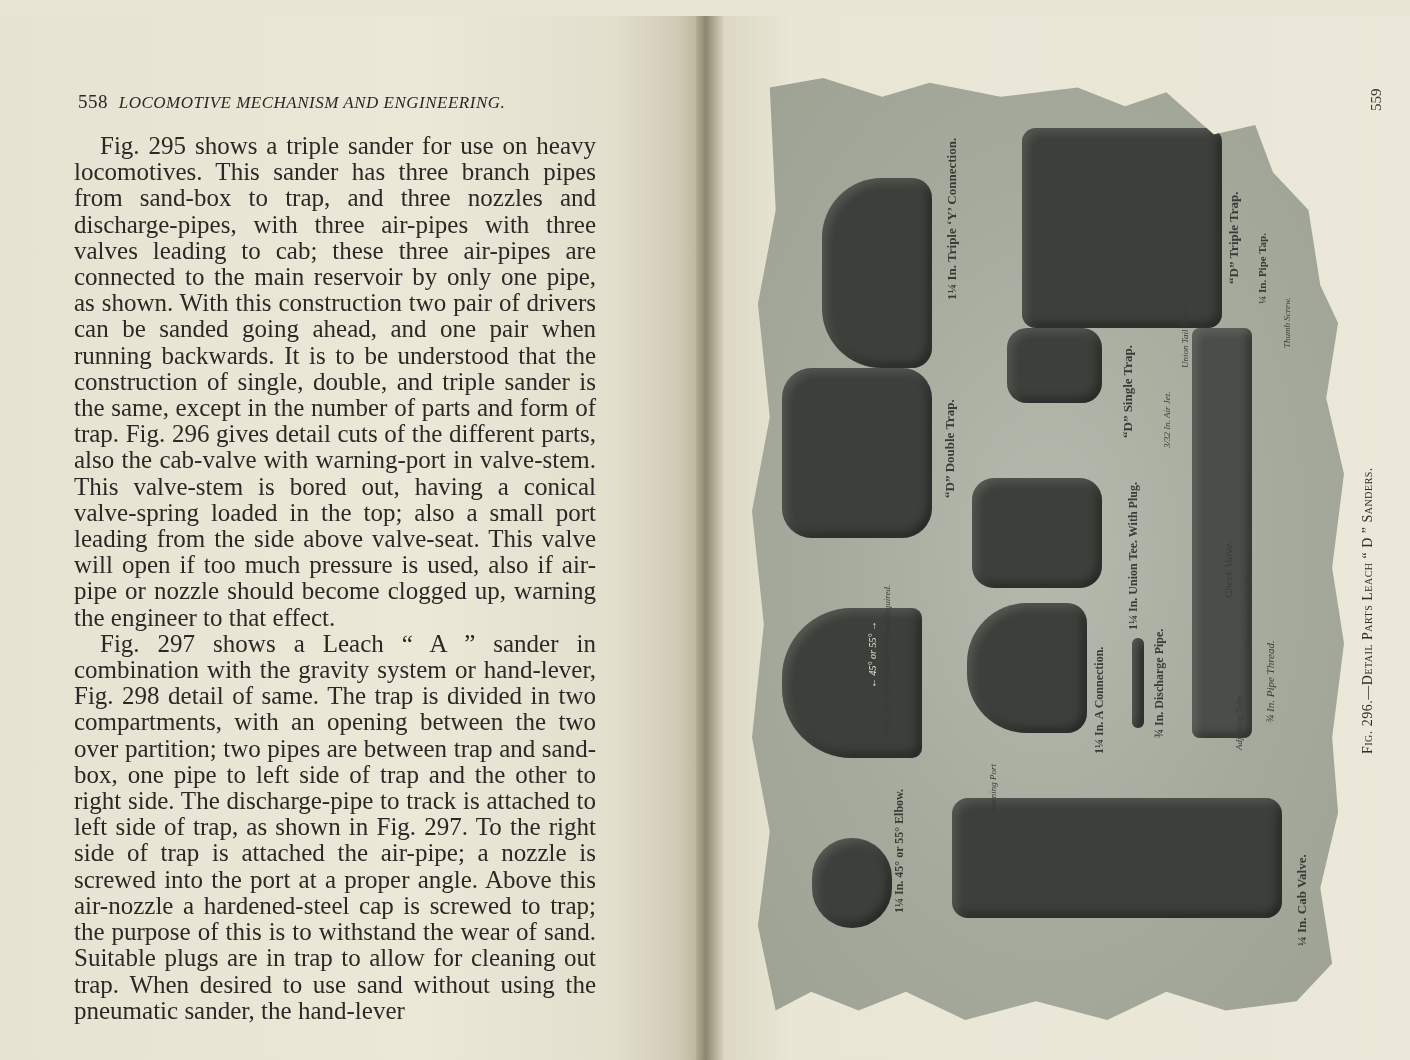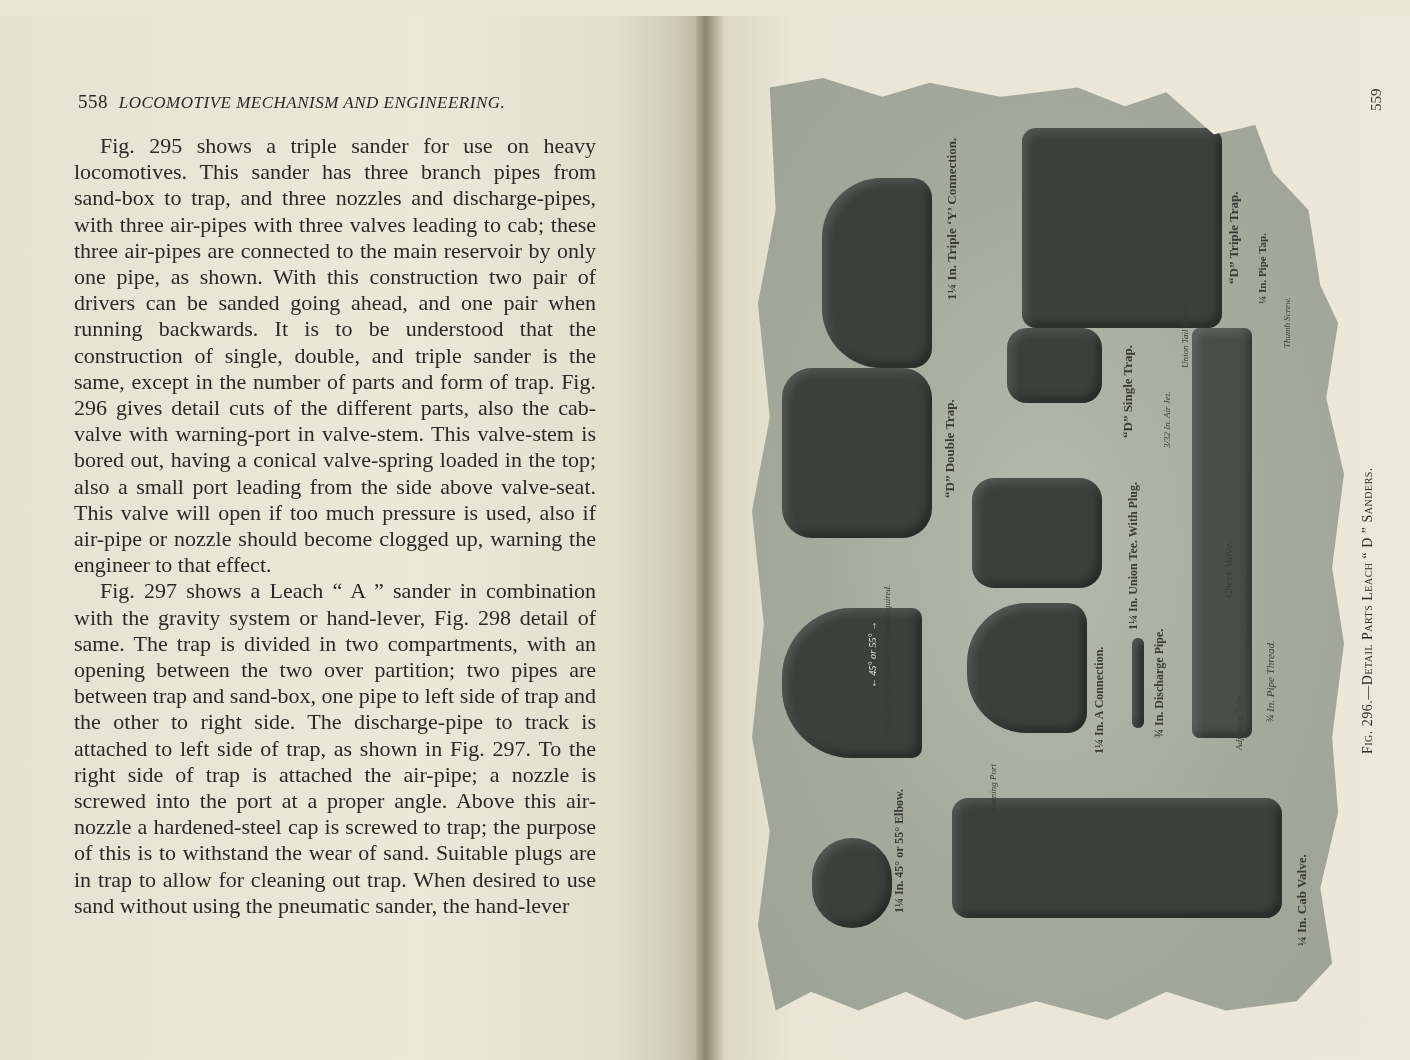--- a/index.html
+++ b/index.html
@@ -22,21 +22,21 @@
     background: linear-gradient(90deg, #dcd8c4 0%, #e9e6d6 10%, #ebe8d9 100%);
   }
   .running-head {
     position:absolute; left:78px; top:75px; width:540px;
     font-size:17px; color:#2a2824; letter-spacing:0.5px; white-space:nowrap;
   }
   .running-head .pnum { font-style:normal; font-size:19px; margin-right:6px; }
   .running-head .title { font-style:italic; }
   .body-text {
     position:absolute; left:74px; top:117px; width:522px;
-    font-size:22px; line-height:26.2px; color:#2b2925;
+    font-size:25px; line-height:26.2px; color:#2b2925;
     text-align:justify;
   }
   .body-text p { margin:0; text-indent:26px; }
   .figure {
     position:absolute; left:752px; top:62px; width:592px; height:942px;
     background: radial-gradient(ellipse at 50% 50%, #b6b9ad 0%, #a6aa9d 55%, #9ea293 100%);
     clip-path: polygon(3% 1%, 12% 0%, 22% 2%, 30% 0.5%, 42% 2%, 55% 1%, 63% 3%, 70% 1.5%, 78% 6%, 85% 5%, 88% 10%, 94% 14%, 96% 22%, 99% 26%, 97% 34%, 100% 42%, 98% 52%, 100% 60%, 98% 70%, 99% 78%, 96% 86%, 98% 94%, 92% 98%, 80% 99%, 70% 97%, 60% 100%, 48% 98%, 36% 100%, 26% 97%, 18% 99%, 10% 97%, 4% 99%, 1% 90%, 3% 80%, 0% 70%, 2% 58%, 0% 46%, 3% 36%, 1% 24%, 4% 14%);
   }
   .part { position:absolute; background:#3c3f3a; border-radius:10px; box-shadow: inset 4px 4px 10px rgba(255,255,255,0.15), inset -4px -4px 10px rgba(0,0,0,0.4); }
   .label {

